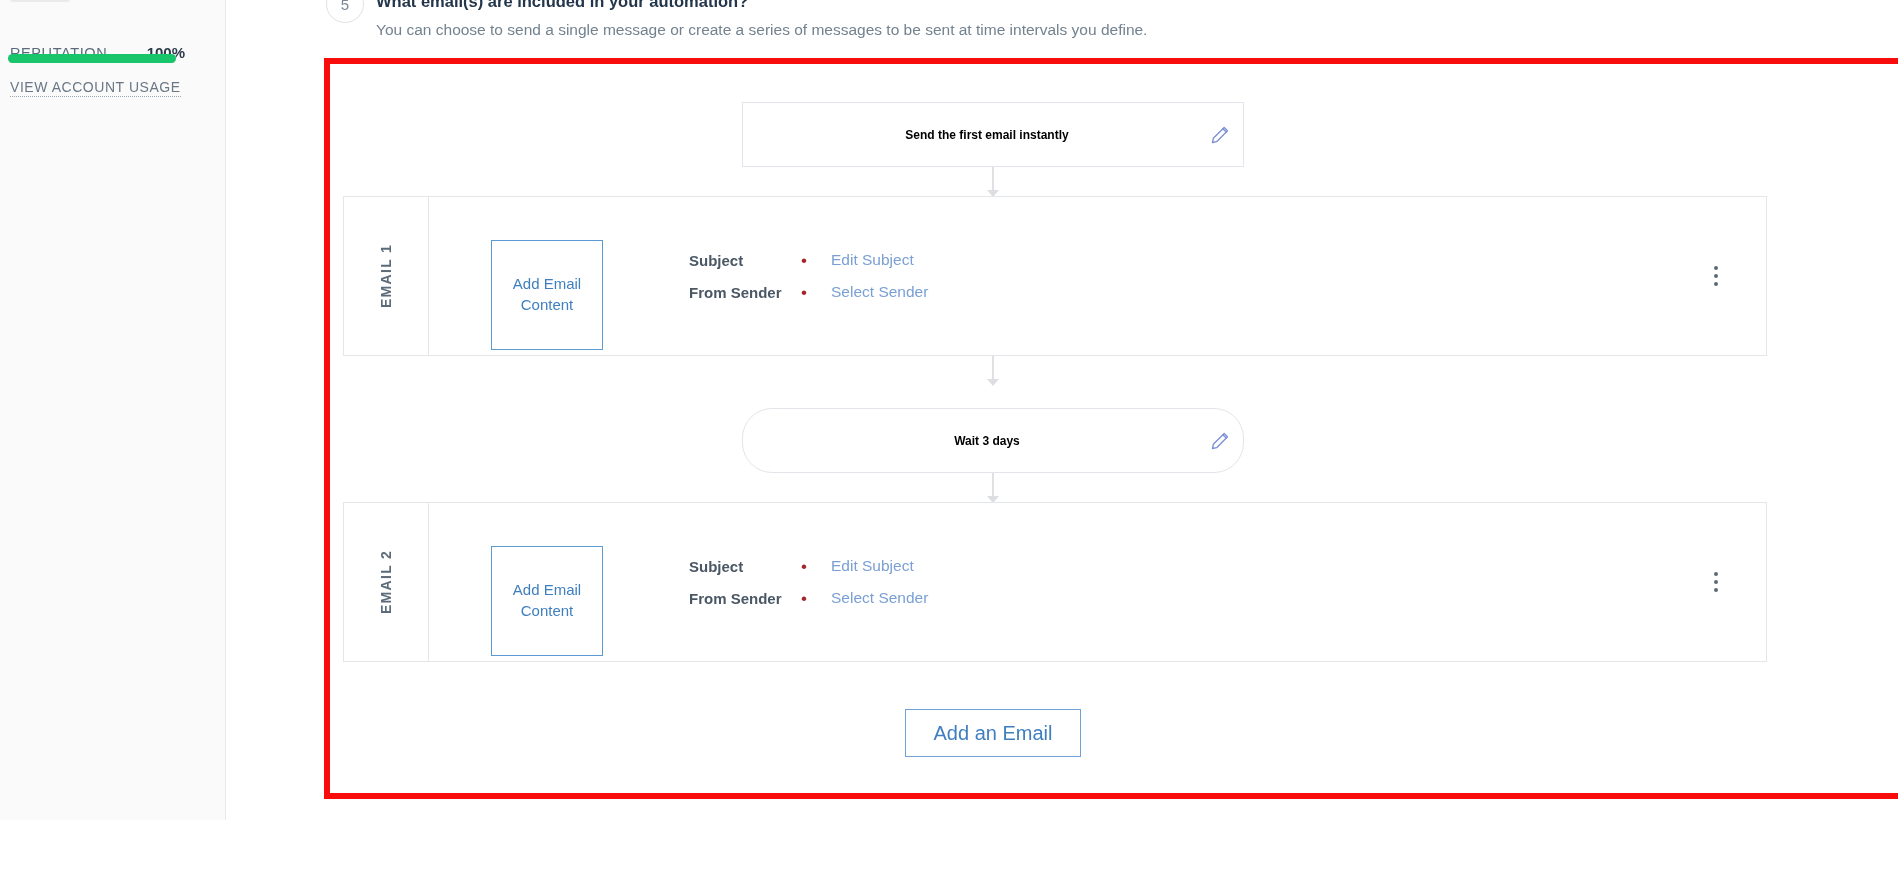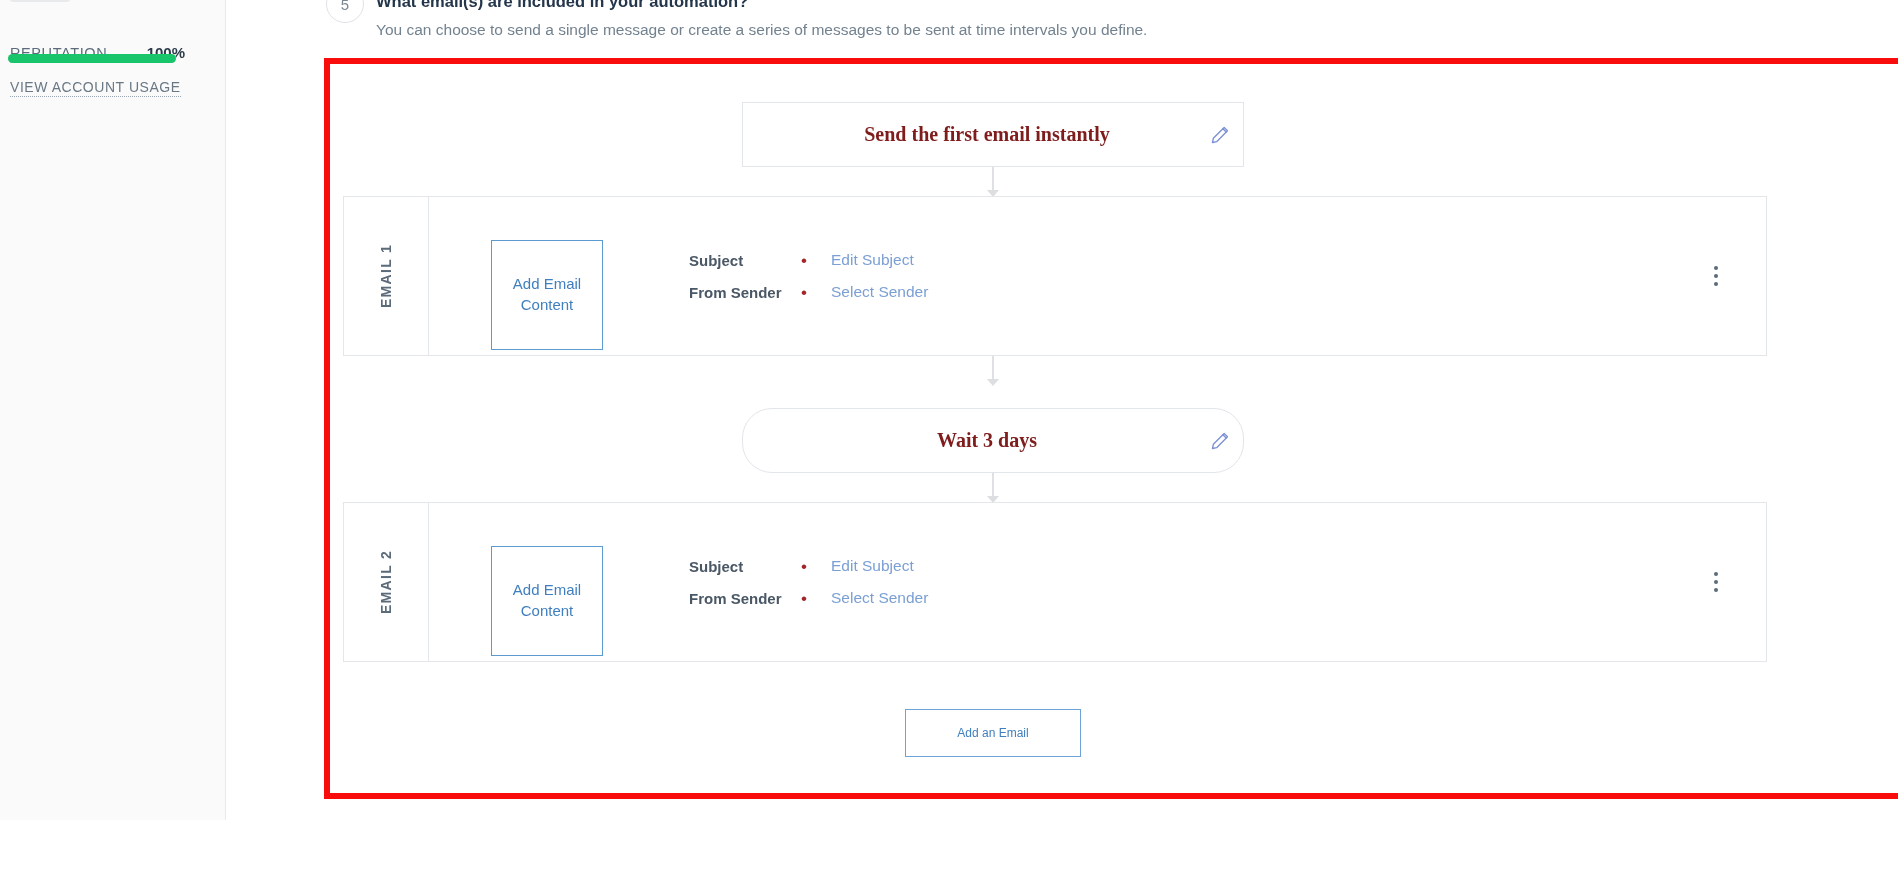--- a/index.html
+++ b/index.html
@@ -83,23 +83,22 @@
   
   .flow { position: absolute; left: 0; top: 0; width: 100%; height: 100%; }
 
   .node-card {
     position: absolute;
     background: #fff; border: 1px solid #e2e5e9;
     display: flex; align-items: center;
   }
   .node-title {
     flex: 1; text-align: center;
-    font-size: 20px; font-weight: bold; color: #7f1d1d;
+    font-size: 12px; font-weight: bold; color: #000000;
     padding-left: 34px;
-    font-family: Liberation Serif, serif;
   }
   .edit-pencil {
     width: 46px; display: flex; align-items: center; justify-content: center;
     cursor: pointer;
   }
 
   .connector { position: absolute; width: 2px; background: #dfe1e4; }
   .connector::after {
     content: ""; position: absolute; left: -5px; bottom: -1px;
     width: 0; height: 0;
@@ -154,21 +153,21 @@
     cursor: pointer;
   }
   .kebab span {
     width: 4px; height: 4px; border-radius: 50%; background: #5c6b7a;
   }
 
   .add-email-btn {
     position: absolute; width: 176px; height: 48px;
     border: 1px solid #6fa3d6; background: #fff;
     display: flex; align-items: center; justify-content: center;
-    font-size: 12px; color: #3f7fbf; cursor: pointer;
+    font-size: 20px; color: #3f7fbf; cursor: pointer;
   }
 </style>
 </head>
 <body>
 
 <div class="page">
 
   <div class="sidebar">
     <div class="sidebar-clip-top"></div>
 

